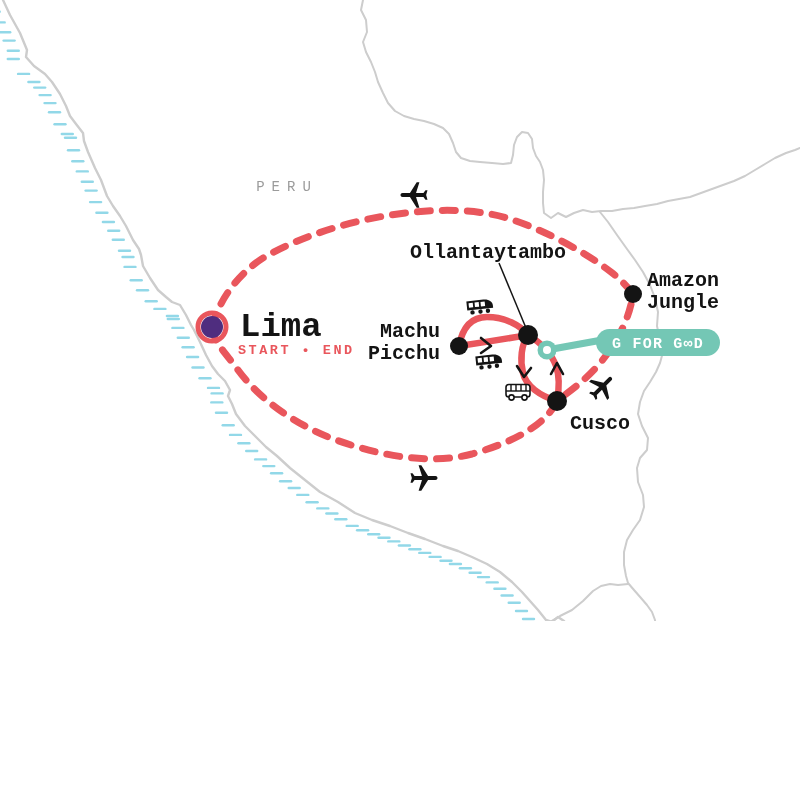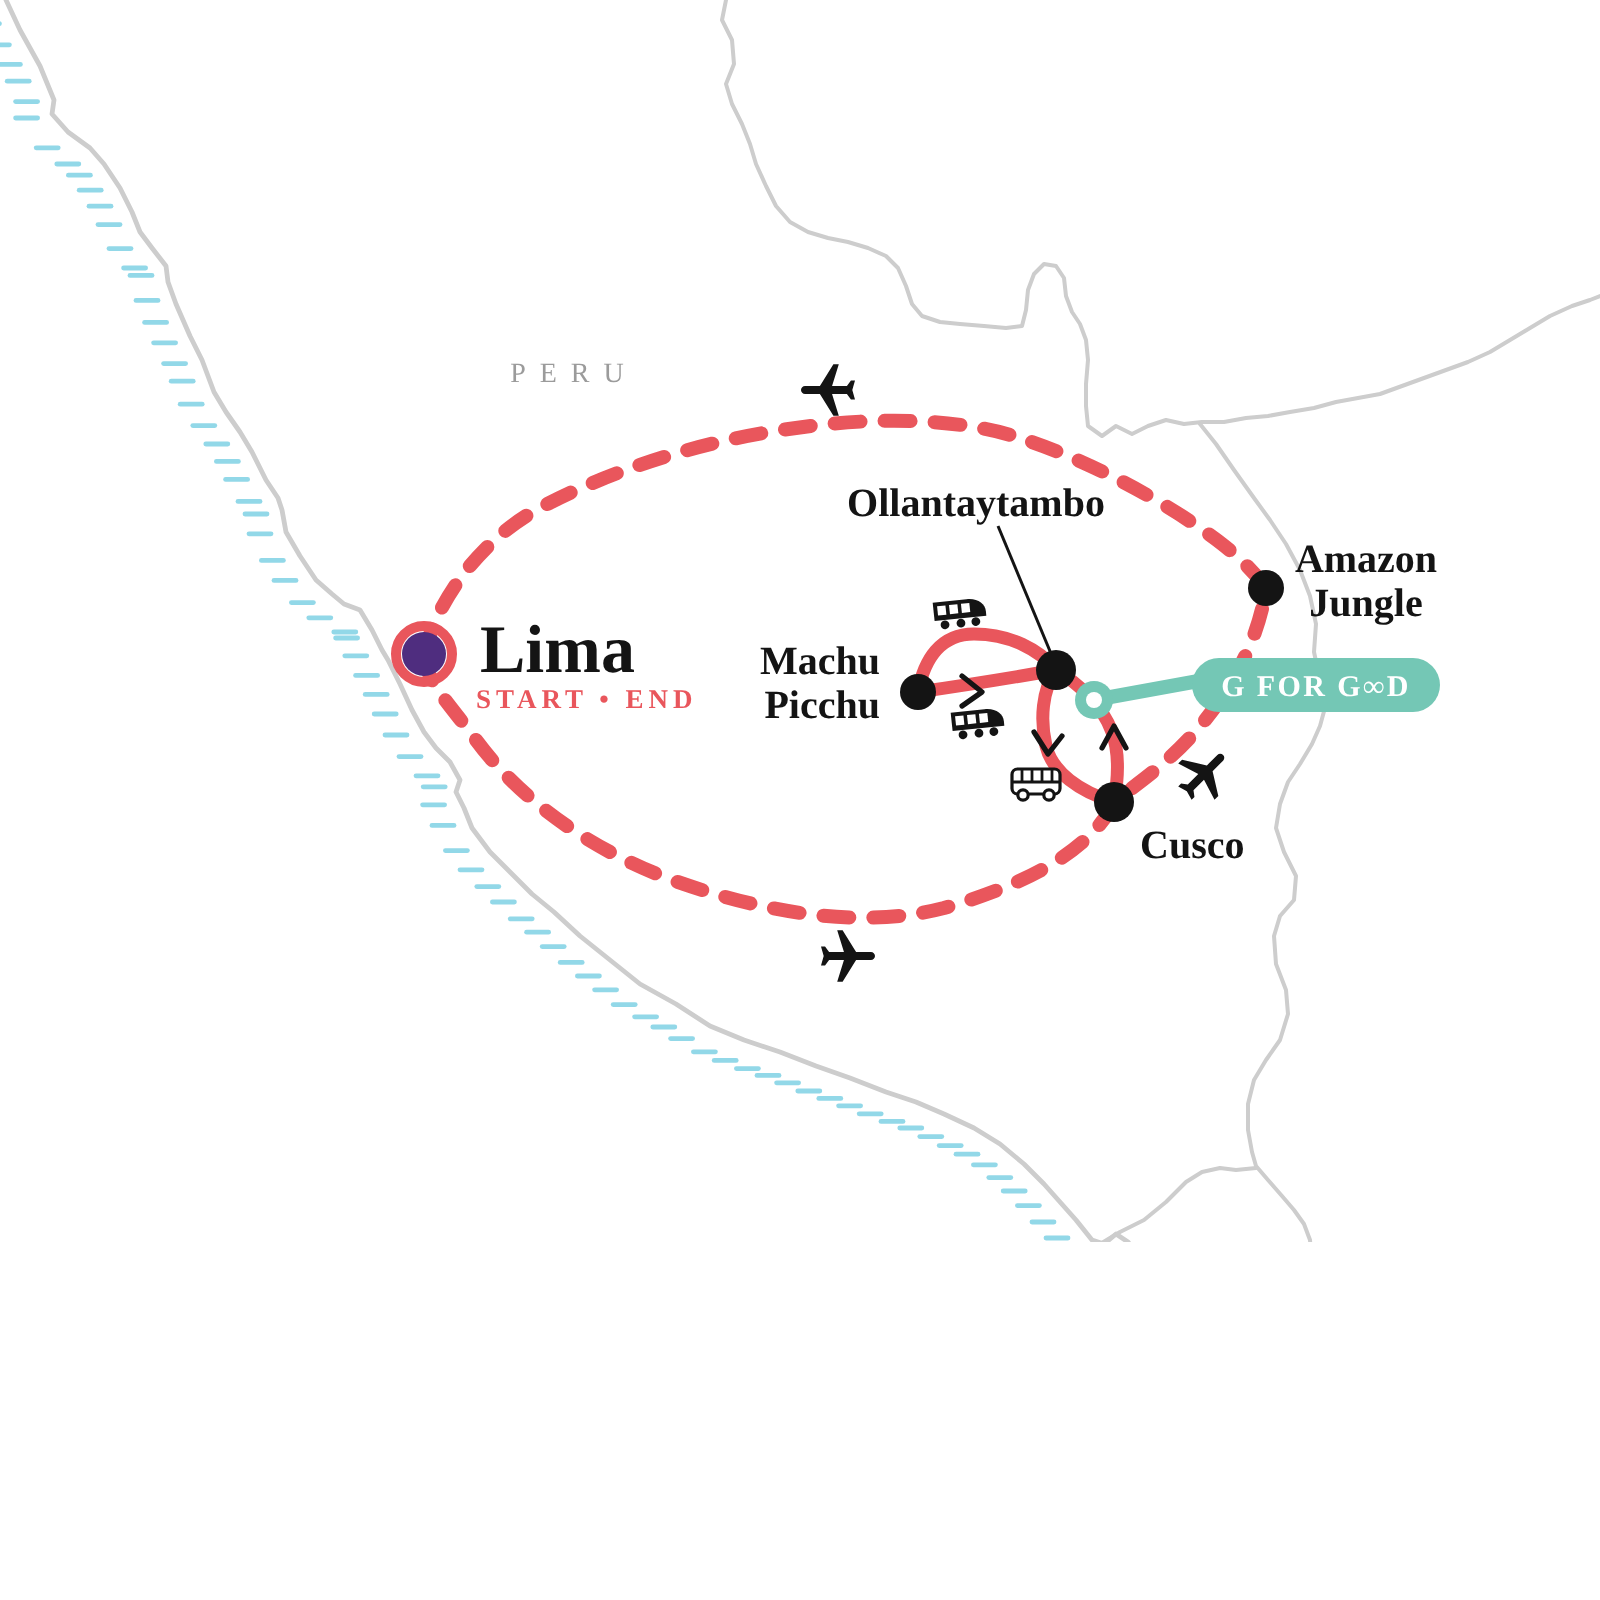--- a/index.html
+++ b/index.html
@@ -1,17 +1,17 @@
 <!DOCTYPE html>
 <html style="--route: #e9565c; --marker: #4f2d7f; --teal: #74c7b5; --border: #cdcdcd; --coast-hatch: #92d8e8; --label: #141414; --country: #9b9b9b;"><head>
 <meta charset="utf-8">
 <style>
   html,body{margin:0;padding:0;background:#ffffff;}
   #stage{width:800px;height:621px;position:relative;background:#ffffff;overflow:hidden;
-         font-family:Liberation Serif, serif;}
+         font-family:Liberation Mono, monospace;}
   svg{display:block;}
   .border{fill:none;stroke:var(--border,#cdcdcd);stroke-width:2;stroke-linejoin:round;stroke-linecap:round;}
   .coast{fill:none;stroke:var(--border,#cdcdcd);stroke-width:2.4;stroke-linejoin:round;stroke-linecap:round;}
   .hatch{stroke:var(--coast-hatch,#92d8e8);stroke-width:2.4;stroke-linecap:round;}
   .route-dashed{fill:none;stroke:var(--route,#e9565c);stroke-width:7;stroke-dasharray:13 12;
                 stroke-linecap:round;stroke-linejoin:round;}
   .route-solid{fill:none;stroke:var(--route,#e9565c);stroke-width:6.5;stroke-linecap:round;}
   .city-dot{fill:var(--label,#141414);}
   .arrow{fill:none;stroke:var(--label,#141414);stroke-width:2.6;stroke-linecap:round;stroke-linejoin:round;}
   .pointer{stroke:var(--label,#141414);stroke-width:1.5;}

